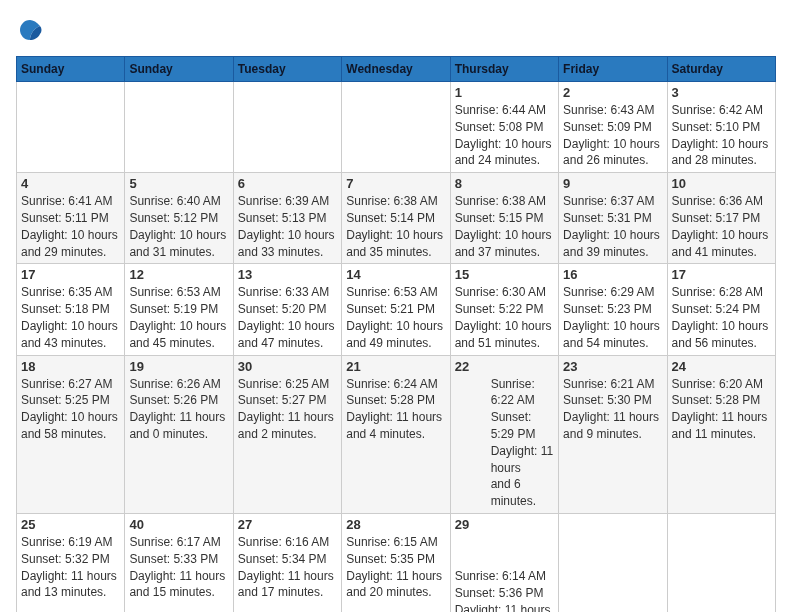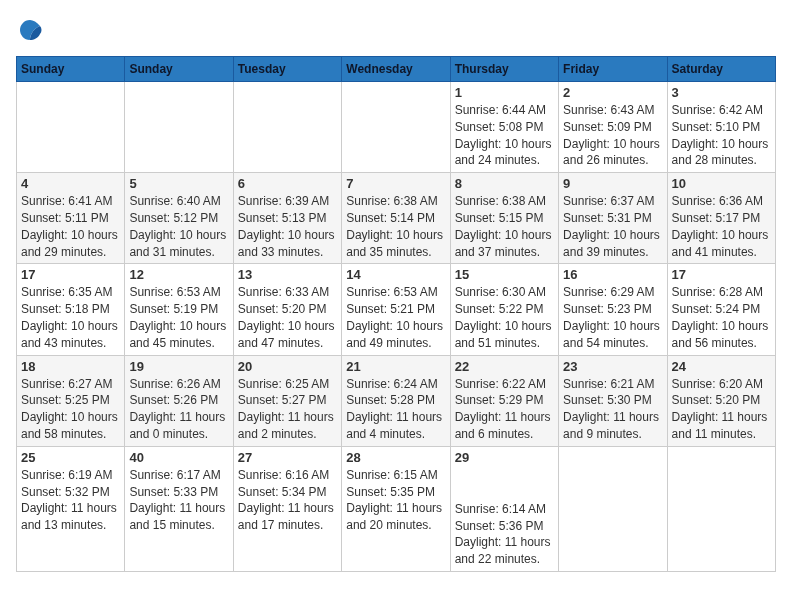--- a/index.html
+++ b/index.html
@@ -259,51 +259,51 @@
 and 58 minutes.</div>
         </td>
         <td>
           <div class="day-number">19</div>
           <div class="day-info" style="white-space: pre-line;">Sunrise: 6:26 AM
 Sunset: 5:26 PM
 Daylight: 11 hours
 and 0 minutes.</div>
         </td>
         <td>
-          <div class="day-number">20</div>
+          <div class="day-number">30</div>
           <div class="day-info" style="white-space: pre-line;">Sunrise: 6:25 AM
 Sunset: 5:27 PM
 Daylight: 11 hours
 and 2 minutes.</div>
         </td>
         <td>
           <div class="day-number">21</div>
           <div class="day-info" style="white-space: pre-line;">Sunrise: 6:24 AM
 Sunset: 5:28 PM
 Daylight: 11 hours
 and 4 minutes.</div>
         </td>
         <td>
           <div class="day-number">22</div>
-          <div class="day-info" style="white-space: pre-line;">Sunrise: 6:22 AM
+          <div class="day-info" style="white-space: pre-line; margin-left: 36px;">Sunrise: 6:22 AM
 Sunset: 5:29 PM
 Daylight: 11 hours
 and 6 minutes.</div>
         </td>
         <td>
           <div class="day-number">23</div>
           <div class="day-info" style="white-space: pre-line;">Sunrise: 6:21 AM
 Sunset: 5:30 PM
 Daylight: 11 hours
 and 9 minutes.</div>
         </td>
         <td>
           <div class="day-number">24</div>
           <div class="day-info" style="white-space: pre-line;">Sunrise: 6:20 AM
-Sunset: 5:20 PM
+Sunset: 5:28 PM
 Daylight: 11 hours
 and 11 minutes.</div>
         </td>
       </tr>
       <tr>
         <td>
           <div class="day-number">25</div>
           <div class="day-info" style="white-space: pre-line;">Sunrise: 6:19 AM
 Sunset: 5:32 PM
 Daylight: 11 hours

